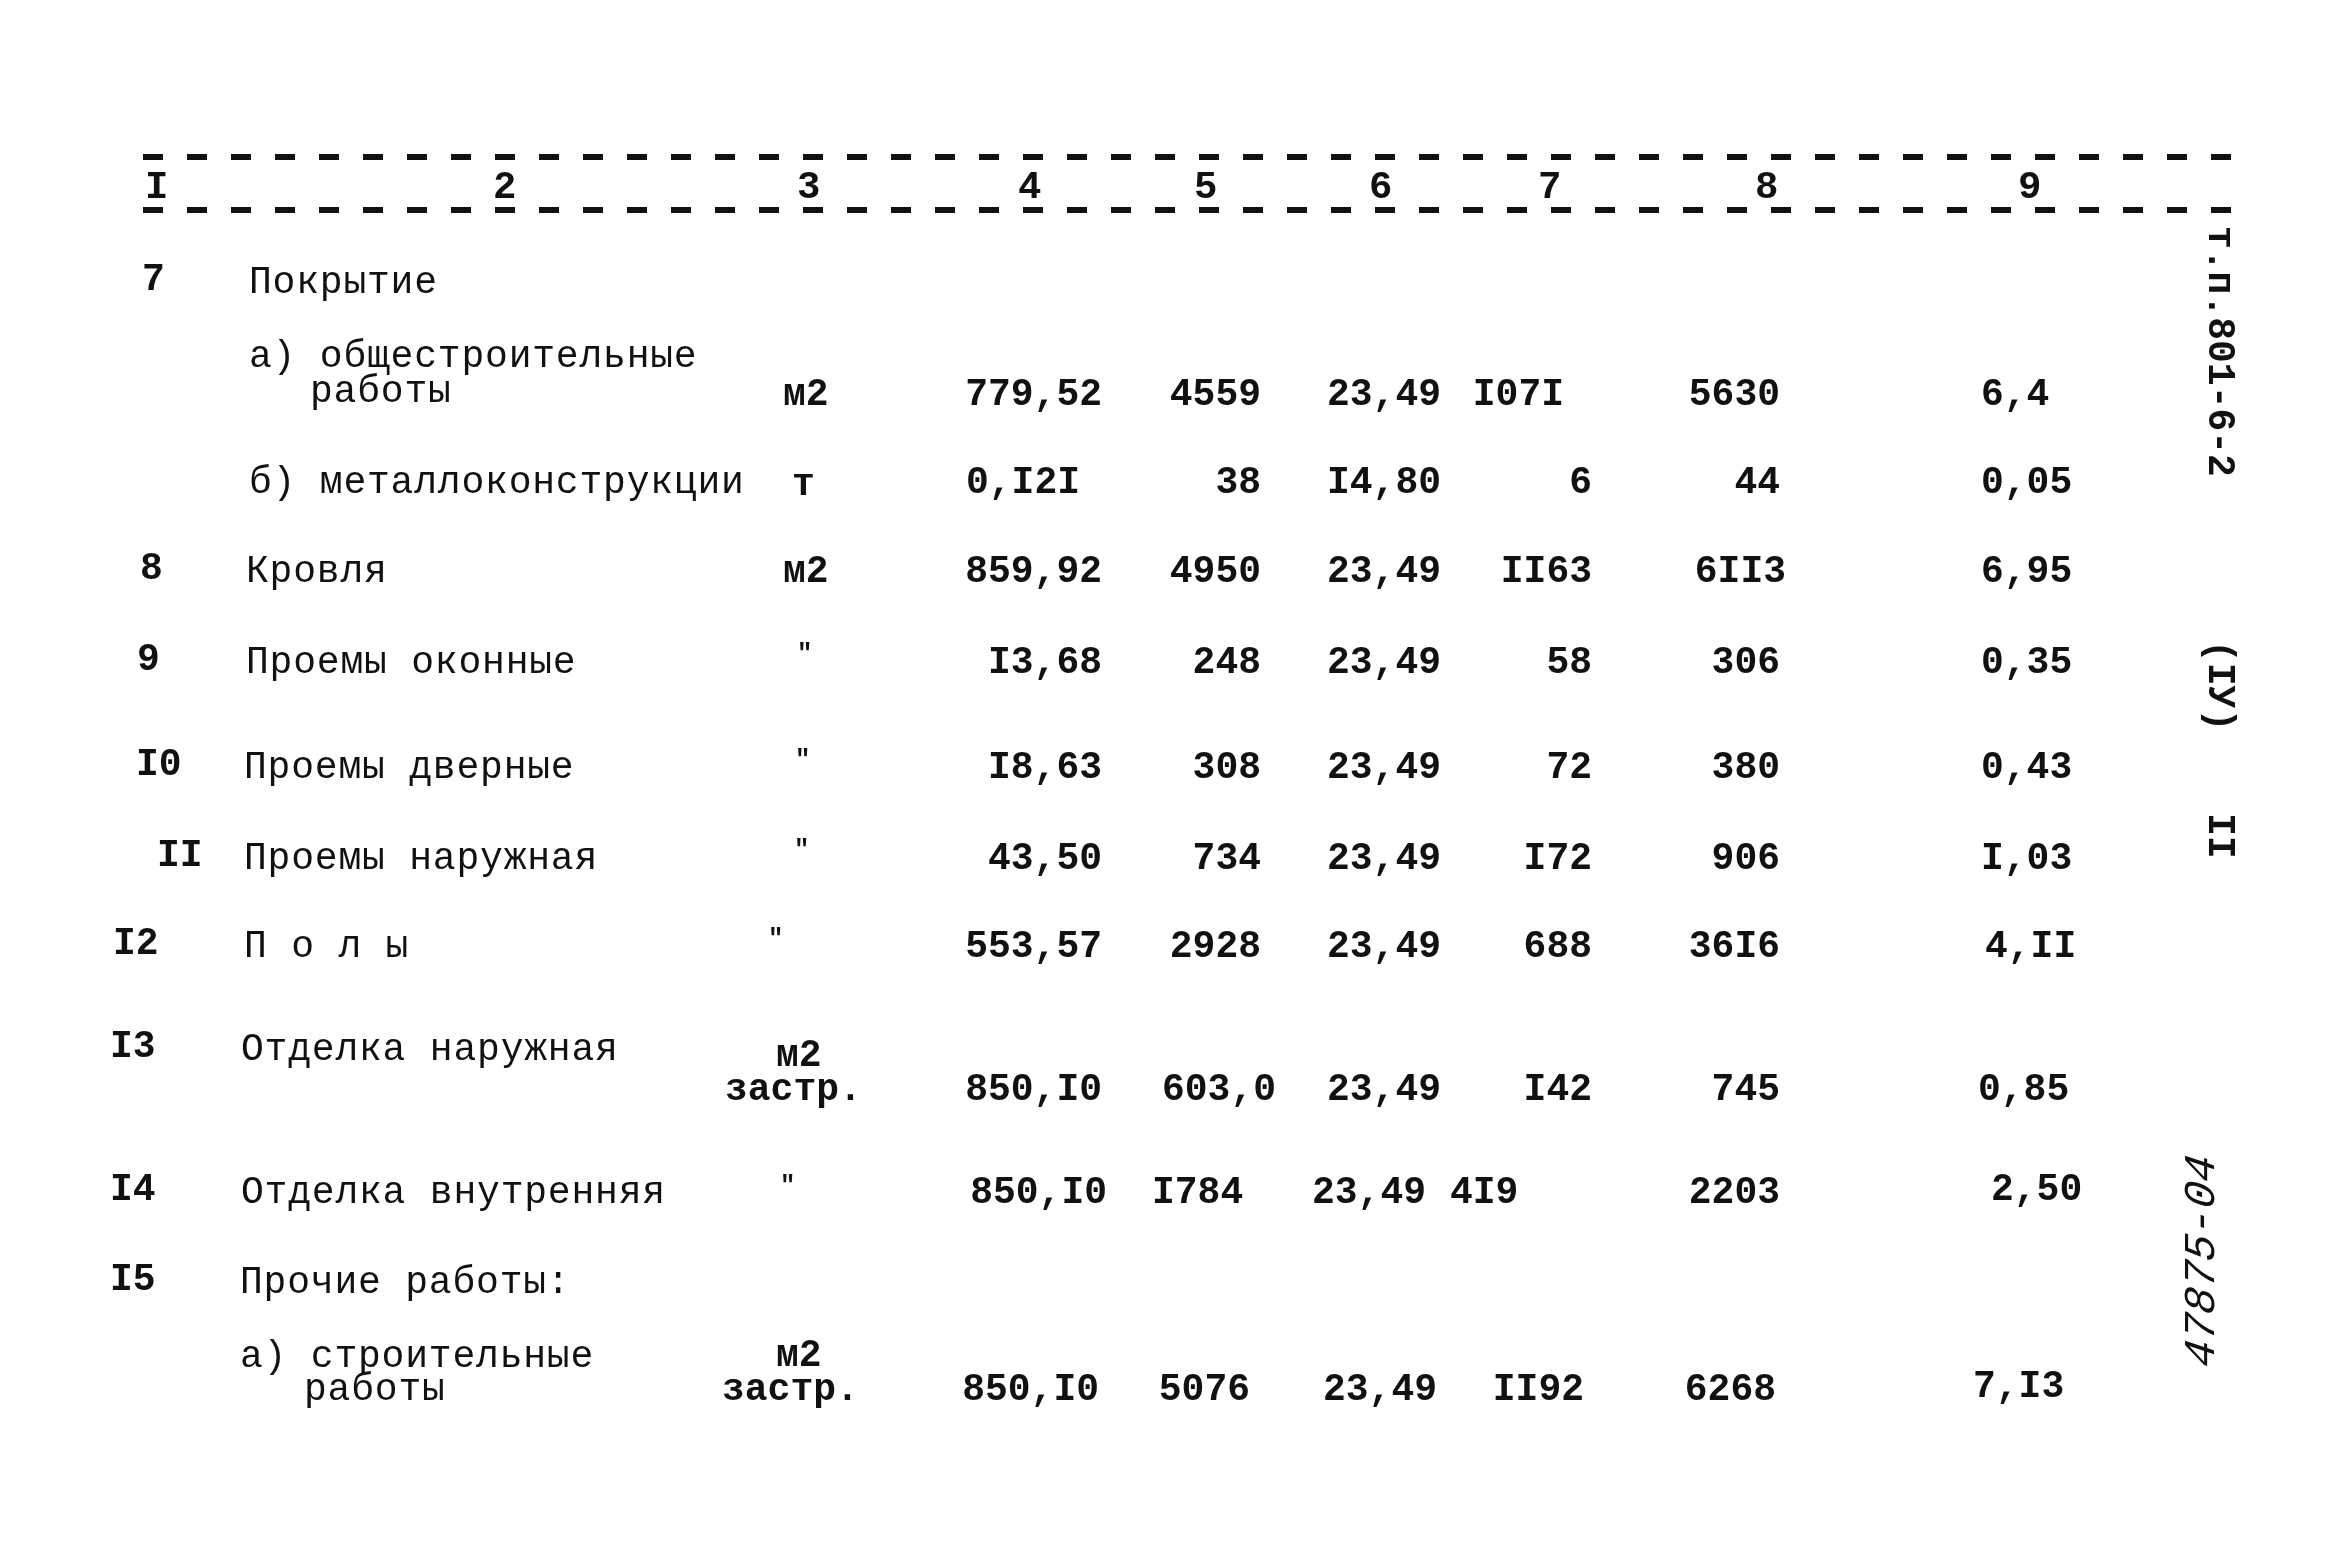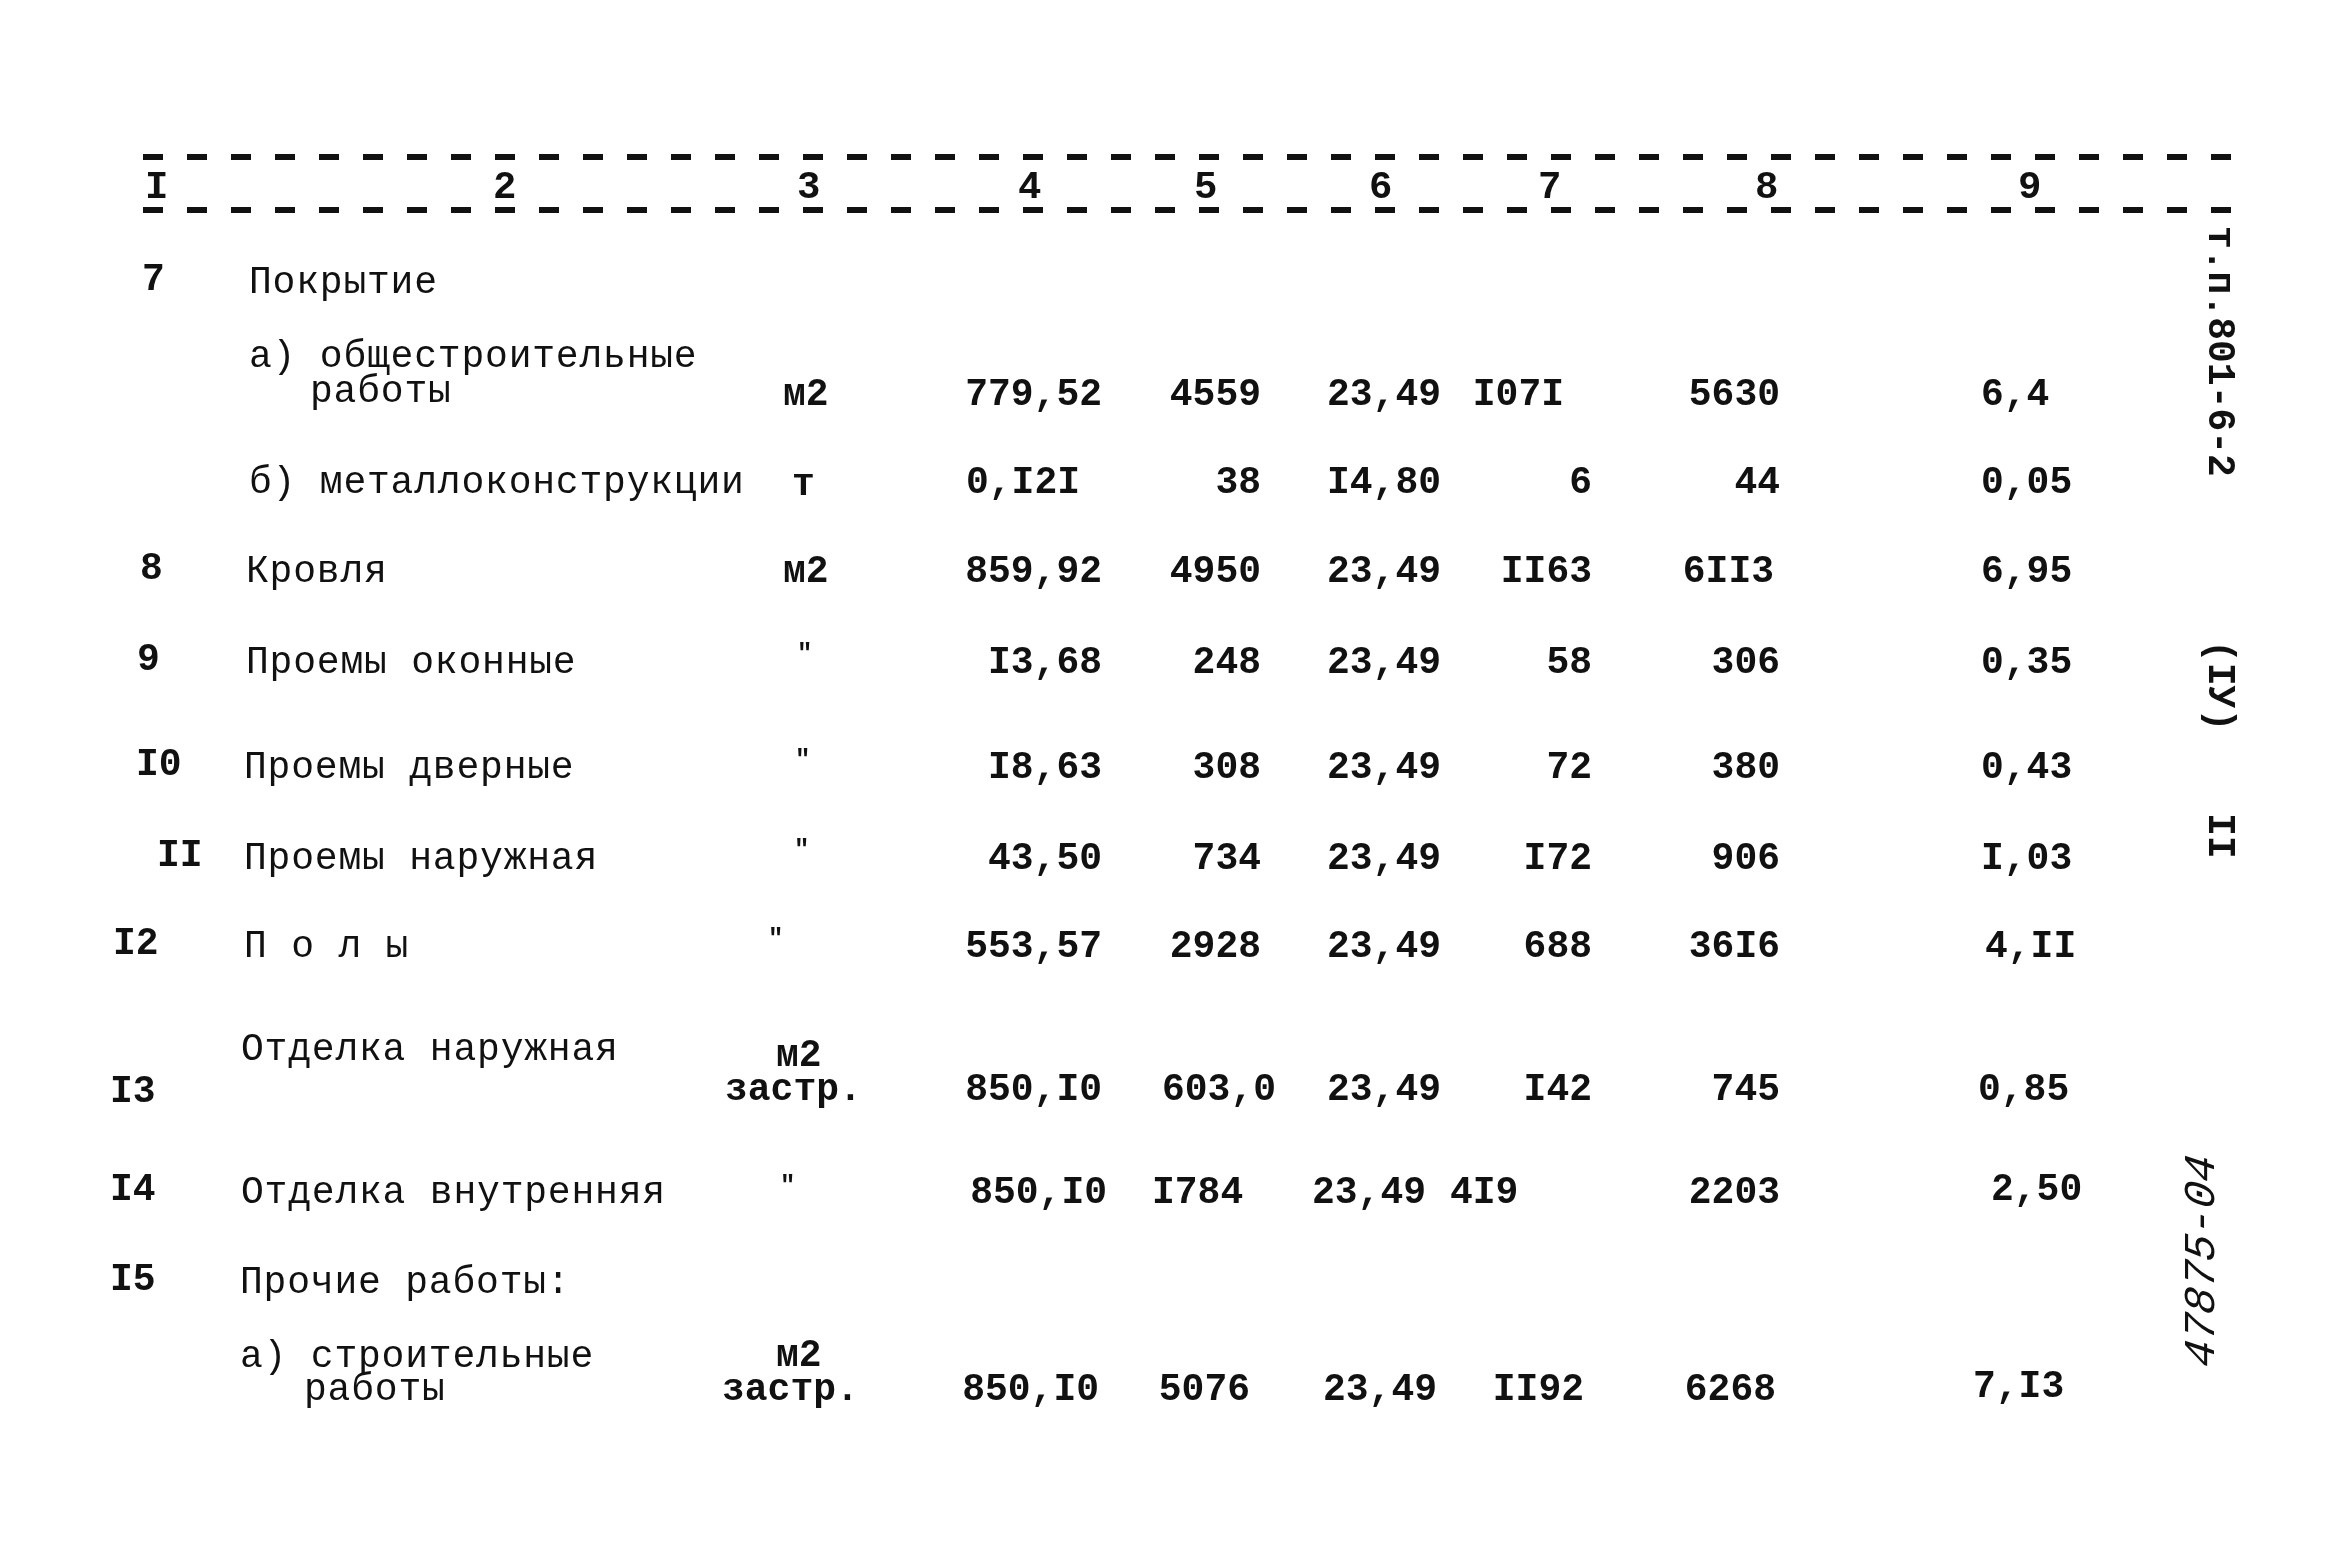--- a/index.html
+++ b/index.html
@@ -75,21 +75,21 @@
   </div>
 
   <div>
     <div class="cell" style="left:140px;top:551px">8</div>
     <div class="cell txt" style="left:246px;top:554px">Кровля</div>
     <div class="cell" style="left:783px;top:554px">м2</div>
     <div class="cell r" style="right:1228px;top:554px">859,92</div>
     <div class="cell r" style="right:1069px;top:554px">4950</div>
     <div class="cell r" style="right:889px;top:554px">23,49</div>
     <div class="cell r" style="right:738px;top:554px">II63</div>
-    <div class="cell r" style="right:556px;top:554px">6II3</div>
+    <div class="cell r" style="right:544px;top:554px">6II3</div>
     <div class="cell" style="left:1981px;top:554px">6,95</div>
   </div>
 
   <div>
     <div class="cell" style="left:137px;top:642px">9</div>
     <div class="cell txt" style="left:246px;top:645px">Проемы оконные</div>
     <div class="cell" style="left:797px;top:637px;font-size:25.6px">"</div>
     <div class="cell r" style="right:1228px;top:645px">I3,68</div>
     <div class="cell r" style="right:1069px;top:645px">248</div>
     <div class="cell r" style="right:889px;top:645px">23,49</div>
@@ -128,21 +128,21 @@
     <div class="cell" style="left:768px;top:922px;font-size:25.6px">"</div>
     <div class="cell r" style="right:1228px;top:929px">553,57</div>
     <div class="cell r" style="right:1069px;top:929px">2928</div>
     <div class="cell r" style="right:889px;top:929px">23,49</div>
     <div class="cell r" style="right:738px;top:929px">688</div>
     <div class="cell r" style="right:550px;top:929px">36I6</div>
     <div class="cell" style="left:1985px;top:929px">4,II</div>
   </div>
 
   <div>
-    <div class="cell" style="left:110px;top:1074px">I3</div>
+    <div class="cell" style="left:110px;top:1029px">I3</div>
     <div class="cell txt" style="left:241px;top:1032px">Отделка наружная</div>
     <div class="cell" style="left:776px;top:1038px">м2</div>
     <div class="cell" style="left:725px;top:1072px">застр.</div>
     <div class="cell r" style="right:1228px;top:1072px">850,I0</div>
     <div class="cell r" style="right:1054px;top:1072px">603,0</div>
     <div class="cell r" style="right:889px;top:1072px">23,49</div>
     <div class="cell r" style="right:738px;top:1072px">I42</div>
     <div class="cell r" style="right:550px;top:1072px">745</div>
     <div class="cell" style="left:1978px;top:1072px">0,85</div>
   </div>

